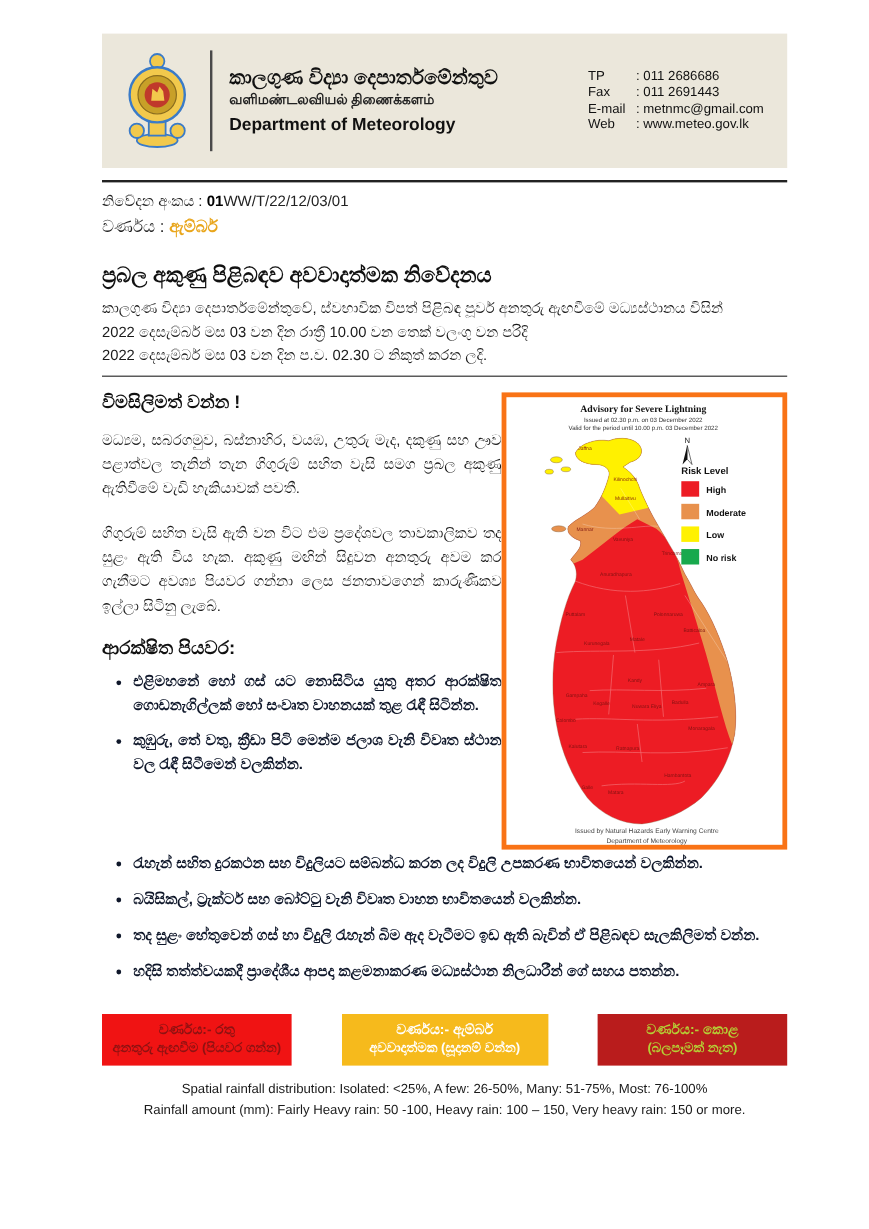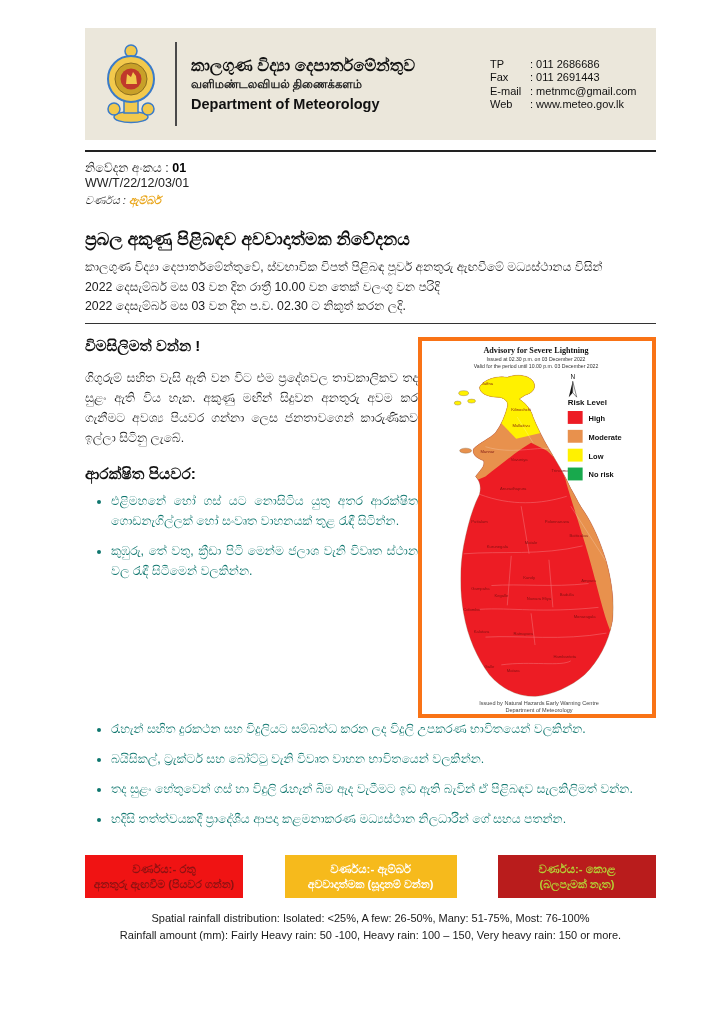--- a/index.html
+++ b/index.html
@@ -15,39 +15,39 @@
   .dept-si { font-size:16.5px; font-weight:bold; color:#111; line-height:1.35; }
   .dept-ta { font-size:11.5px; color:#222; font-family:"Liberation Serif","DejaVu Serif",serif; font-weight:bold; line-height:1.5; }
   .dept-en { font-size:14.5px; font-weight:bold; color:#111; line-height:1.4; }
   .contact-block { flex:0 0 152px; font-size:11px; color:#111; }
   .contact-row { display:flex; margin:1.5px 0; }
   .contact-row .lbl { width:40px; }
 
   .hr-thick { border:none; border-top:2px solid #222; margin-top:10px; }
   .hr-thin  { border:none; border-top:1.3px solid #333; margin-top:6px; }
 
-  .meta-row { display:flex; margin-top:9px; font-size:12.5px; color:#222;flex-direction:column; }
+  .meta-row { display:flex; margin-top:9px; font-size:12.5px; color:#222; }
   .meta-left b { font-weight:bold; color:#000; }
-  .color-row { margin-top:4px; font-size:11px; color:#222;font-style:italic; }
+  .color-row { margin-top:4px; font-size:14px; color:#222; }
   .amber-word { color:#e9a61c; font-weight:bold; }
 
   .doc-title { margin-top:22px; font-size:17.5px; font-weight:bold; color:#111; }
 
   .issued { margin-top:8px; font-size:12.3px; color:#1a1a1a; line-height:1.6; }
   .issued .num-line { font-weight:500; }
 
   .cols { display:flex; margin-top:13px; }
   .leftcol { flex:1; min-width:0; }
 
   .alert-heading { font-size:15px; font-weight:bold; color:#111; margin-bottom:13px; }
   .para { font-size:12.4px; color:#1a1a1a; line-height:1.62; text-align:justify; margin-bottom:17px; }
   .prec-heading { font-size:15.5px; font-weight:bold; color:#111; margin:2px 0 9px 0; }
 
   ul.bullets { list-style:disc; padding-left:26px; }
-  ul.bullets li { font-size:12.4px; color:#0f766e; line-height:1.6; text-align:justify; margin-bottom:10px; }
+  ul.bullets li { font-size:12.4px; color:#0f172a; line-height:1.6; text-align:justify; margin-bottom:10px;font-weight:bold; }
   .full-bullets { margin-top:2px; }
 
   
   .map-box { flex:0 0 238px; width:238px; height:381px; border:4px solid #f97316; background:#ffffff; }
 
   
   .boxes-row { display:flex; justify-content:space-between; align-items:stretch; margin-top:26px; }
   .cbox { height:43px; display:flex; flex-direction:column; justify-content:center; text-align:center; padding:2px 4px; }
   .cbox .l1 { font-size:11.5px; font-weight:bold; line-height:1.35; }
   .cbox .l2 { font-size:11px; font-weight:bold; line-height:1.35; }
@@ -125,20 +125,21 @@
     <div class="issued">
       <div>කාලගුණ විද්‍යා දෙපාර්තමේන්තුවේ, ස්වභාවික විපත් පිළිබඳ පූර්ව අනතුරු ඇඟවීමේ මධ්‍යස්ථානය විසින්</div>
       <div class="num-line">2022 දෙසැම්බර් මස 03 වන දින රාත්‍රී 10.00 වන තෙක් වලංගු වන පරිදි</div>
       <div class="num-line">2022 දෙසැම්බර් මස 03 වන දින ප.ව. 02.30 ට නිකුත් කරන ලදි.</div>
     </div>
     <hr class="hr-thin">
 
     <div class="cols">
       <div class="leftcol">
         <div class="alert-heading">විමසිලිමත් වන්න !</div>
+        <p class="para">මධ්‍යම, සබරගමුව, බස්නාහිර, වයඹ, උතුරු මැද, දකුණු සහ ඌව පළාත්වල තැනින් තැන ගිගුරුම් සහිත වැසි සමග ප්‍රබල අකුණු ඇතිවීමේ වැඩි හැකියාවක් පවතී.</p>
         <p class="para">ගිගුරුම් සහිත වැසි ඇති වන විට එම ප්‍රදේශවල තාවකාලිකව තද සුළං ඇති විය හැක. අකුණු මඟින් සිදුවන අනතුරු අවම කර ගැනීමට අවශ්‍ය පියවර ගන්නා ලෙස ජනතාවගෙන් කාරුණිකව ඉල්ලා සිටිනු ලැබේ.</p>
         <div class="prec-heading">ආරක්ෂිත පියවර:</div>
         <ul class="bullets">
           <li>එළිමහනේ හෝ ගස් යට නොසිටිය යුතු අතර ආරක්ෂිත ගොඩනැගිල්ලක් හෝ සංවෘත වාහනයක් තුළ රැඳී සිටින්න.</li>
           <li>කුඹුරු, තේ වතු, ක්‍රීඩා පිටි මෙන්ම ජලාශ වැනි විවෘත ස්ථාන වල රැඳී සිටීමෙන් වලකින්න.</li>
         </ul>
       </div>
 
       <div class="map-box">
         <svg width="236" height="379" viewBox="0 0 238 381">

